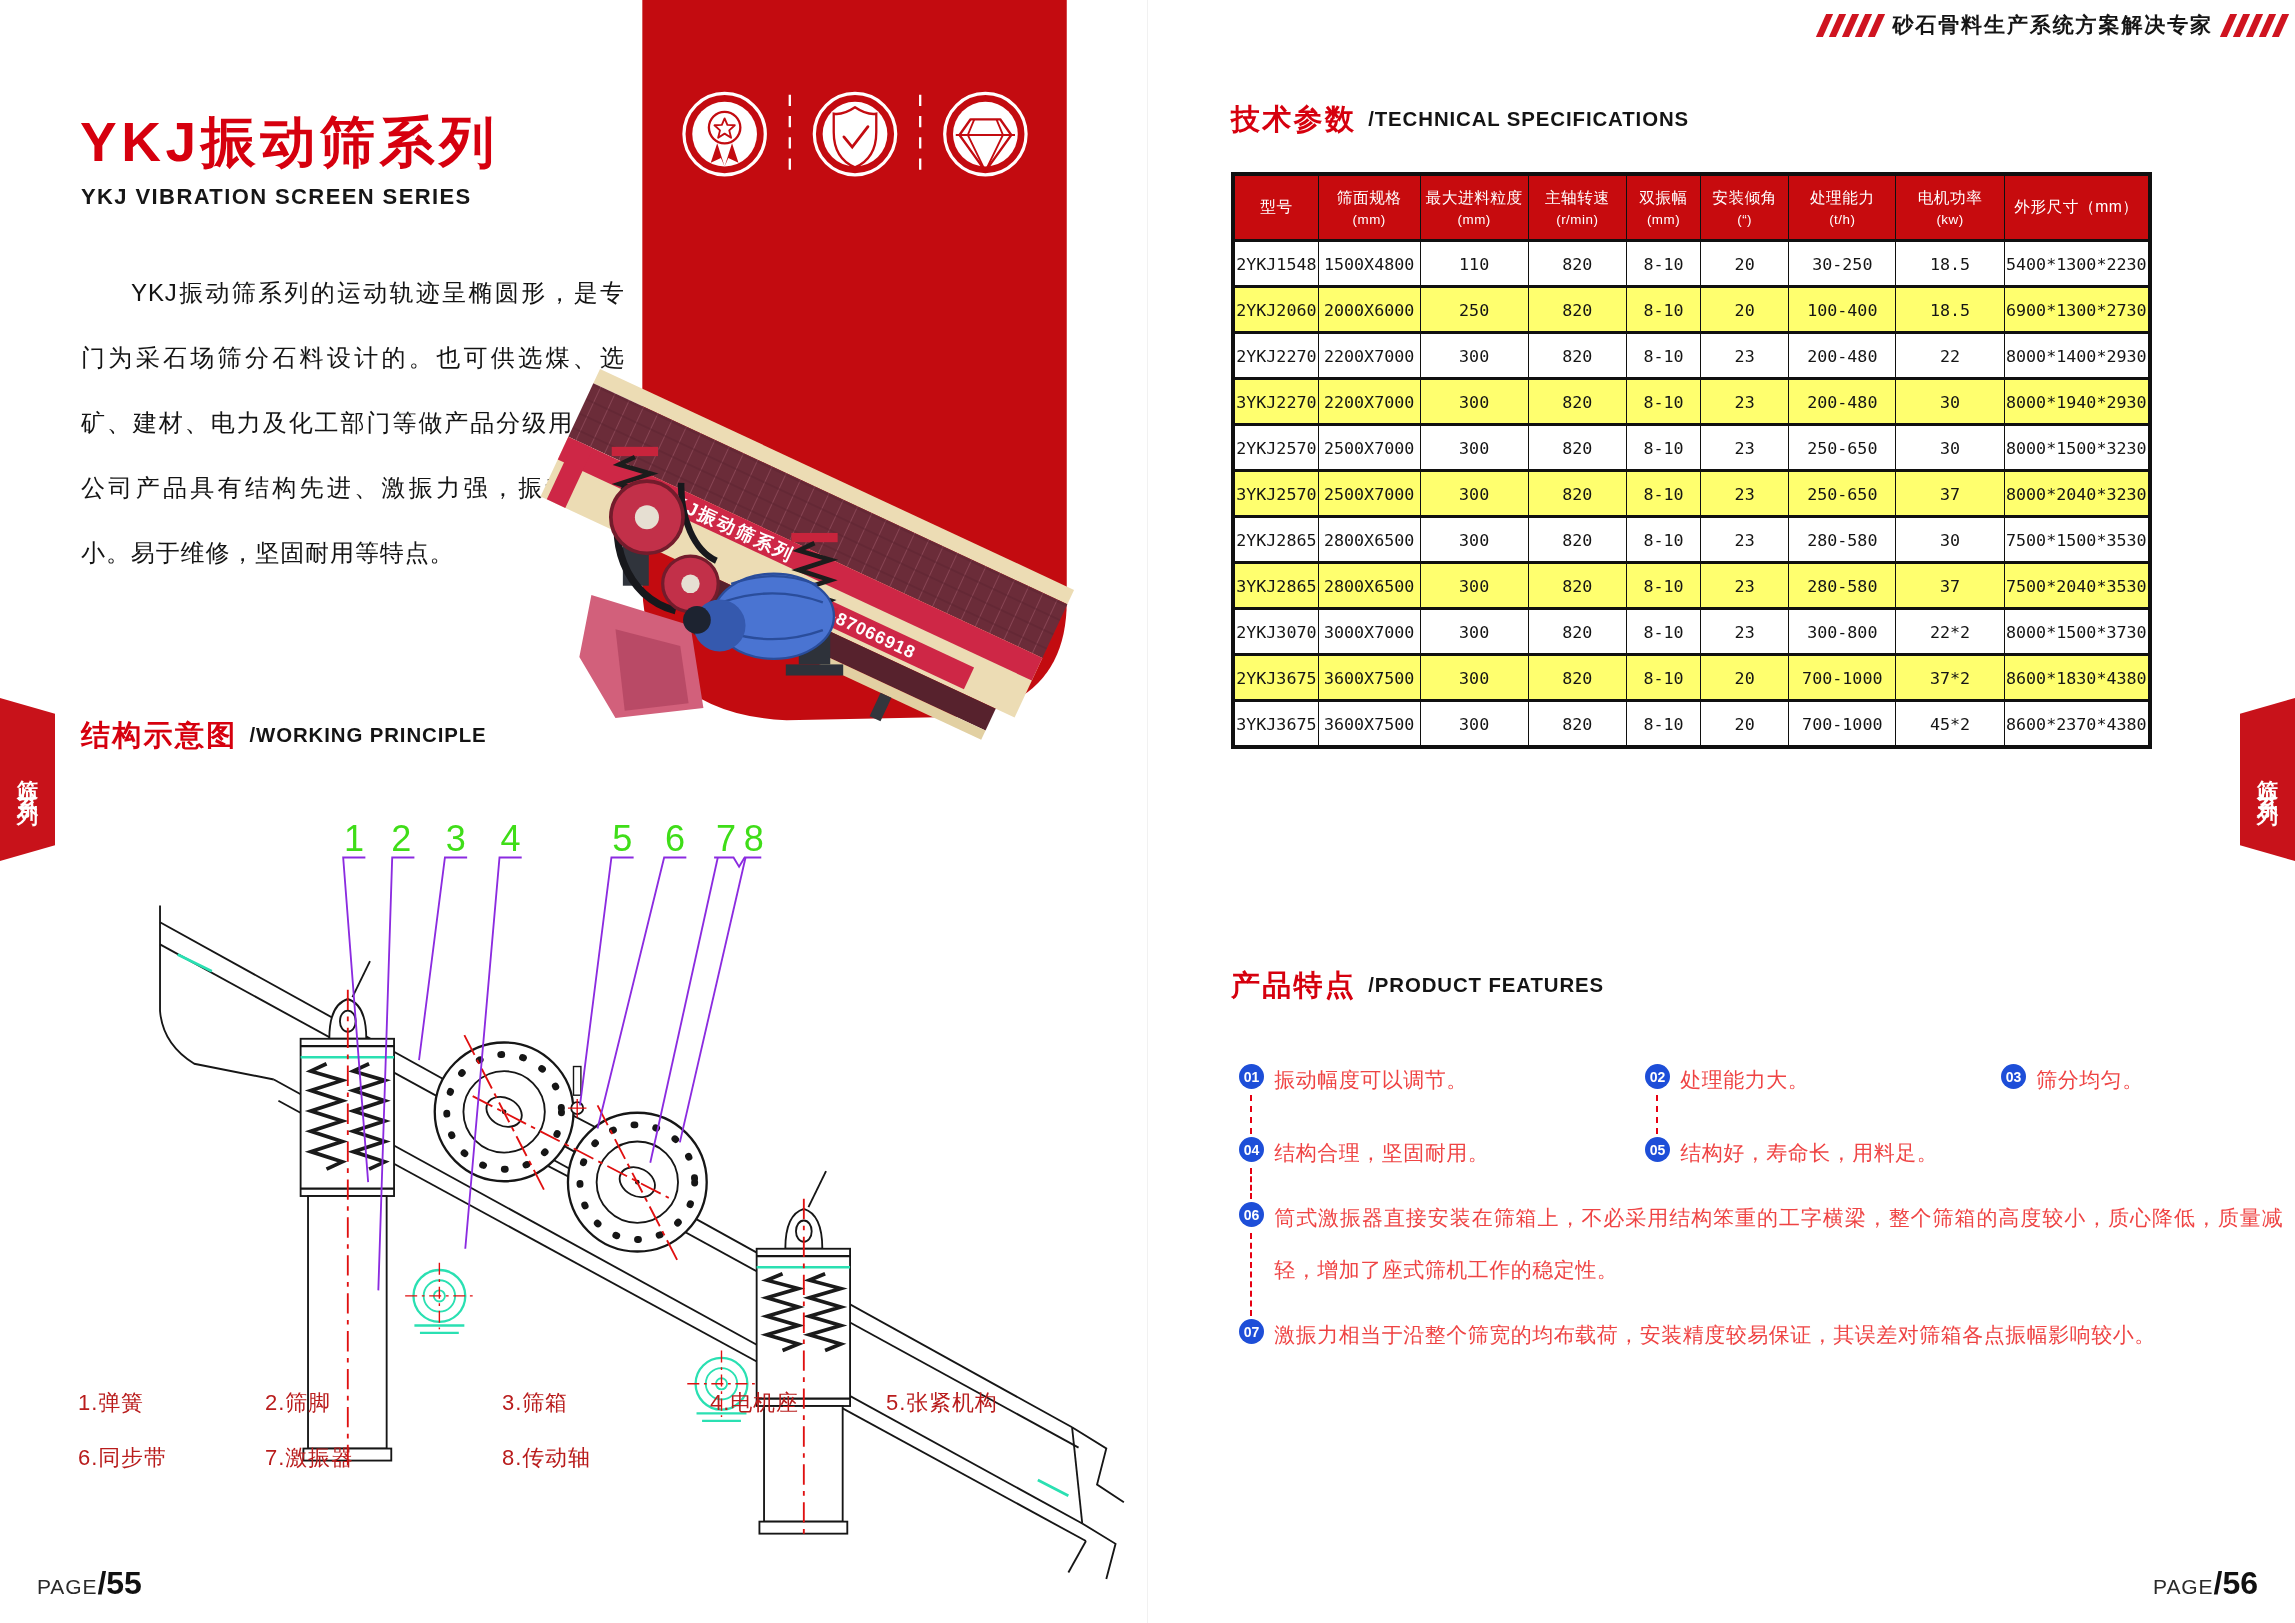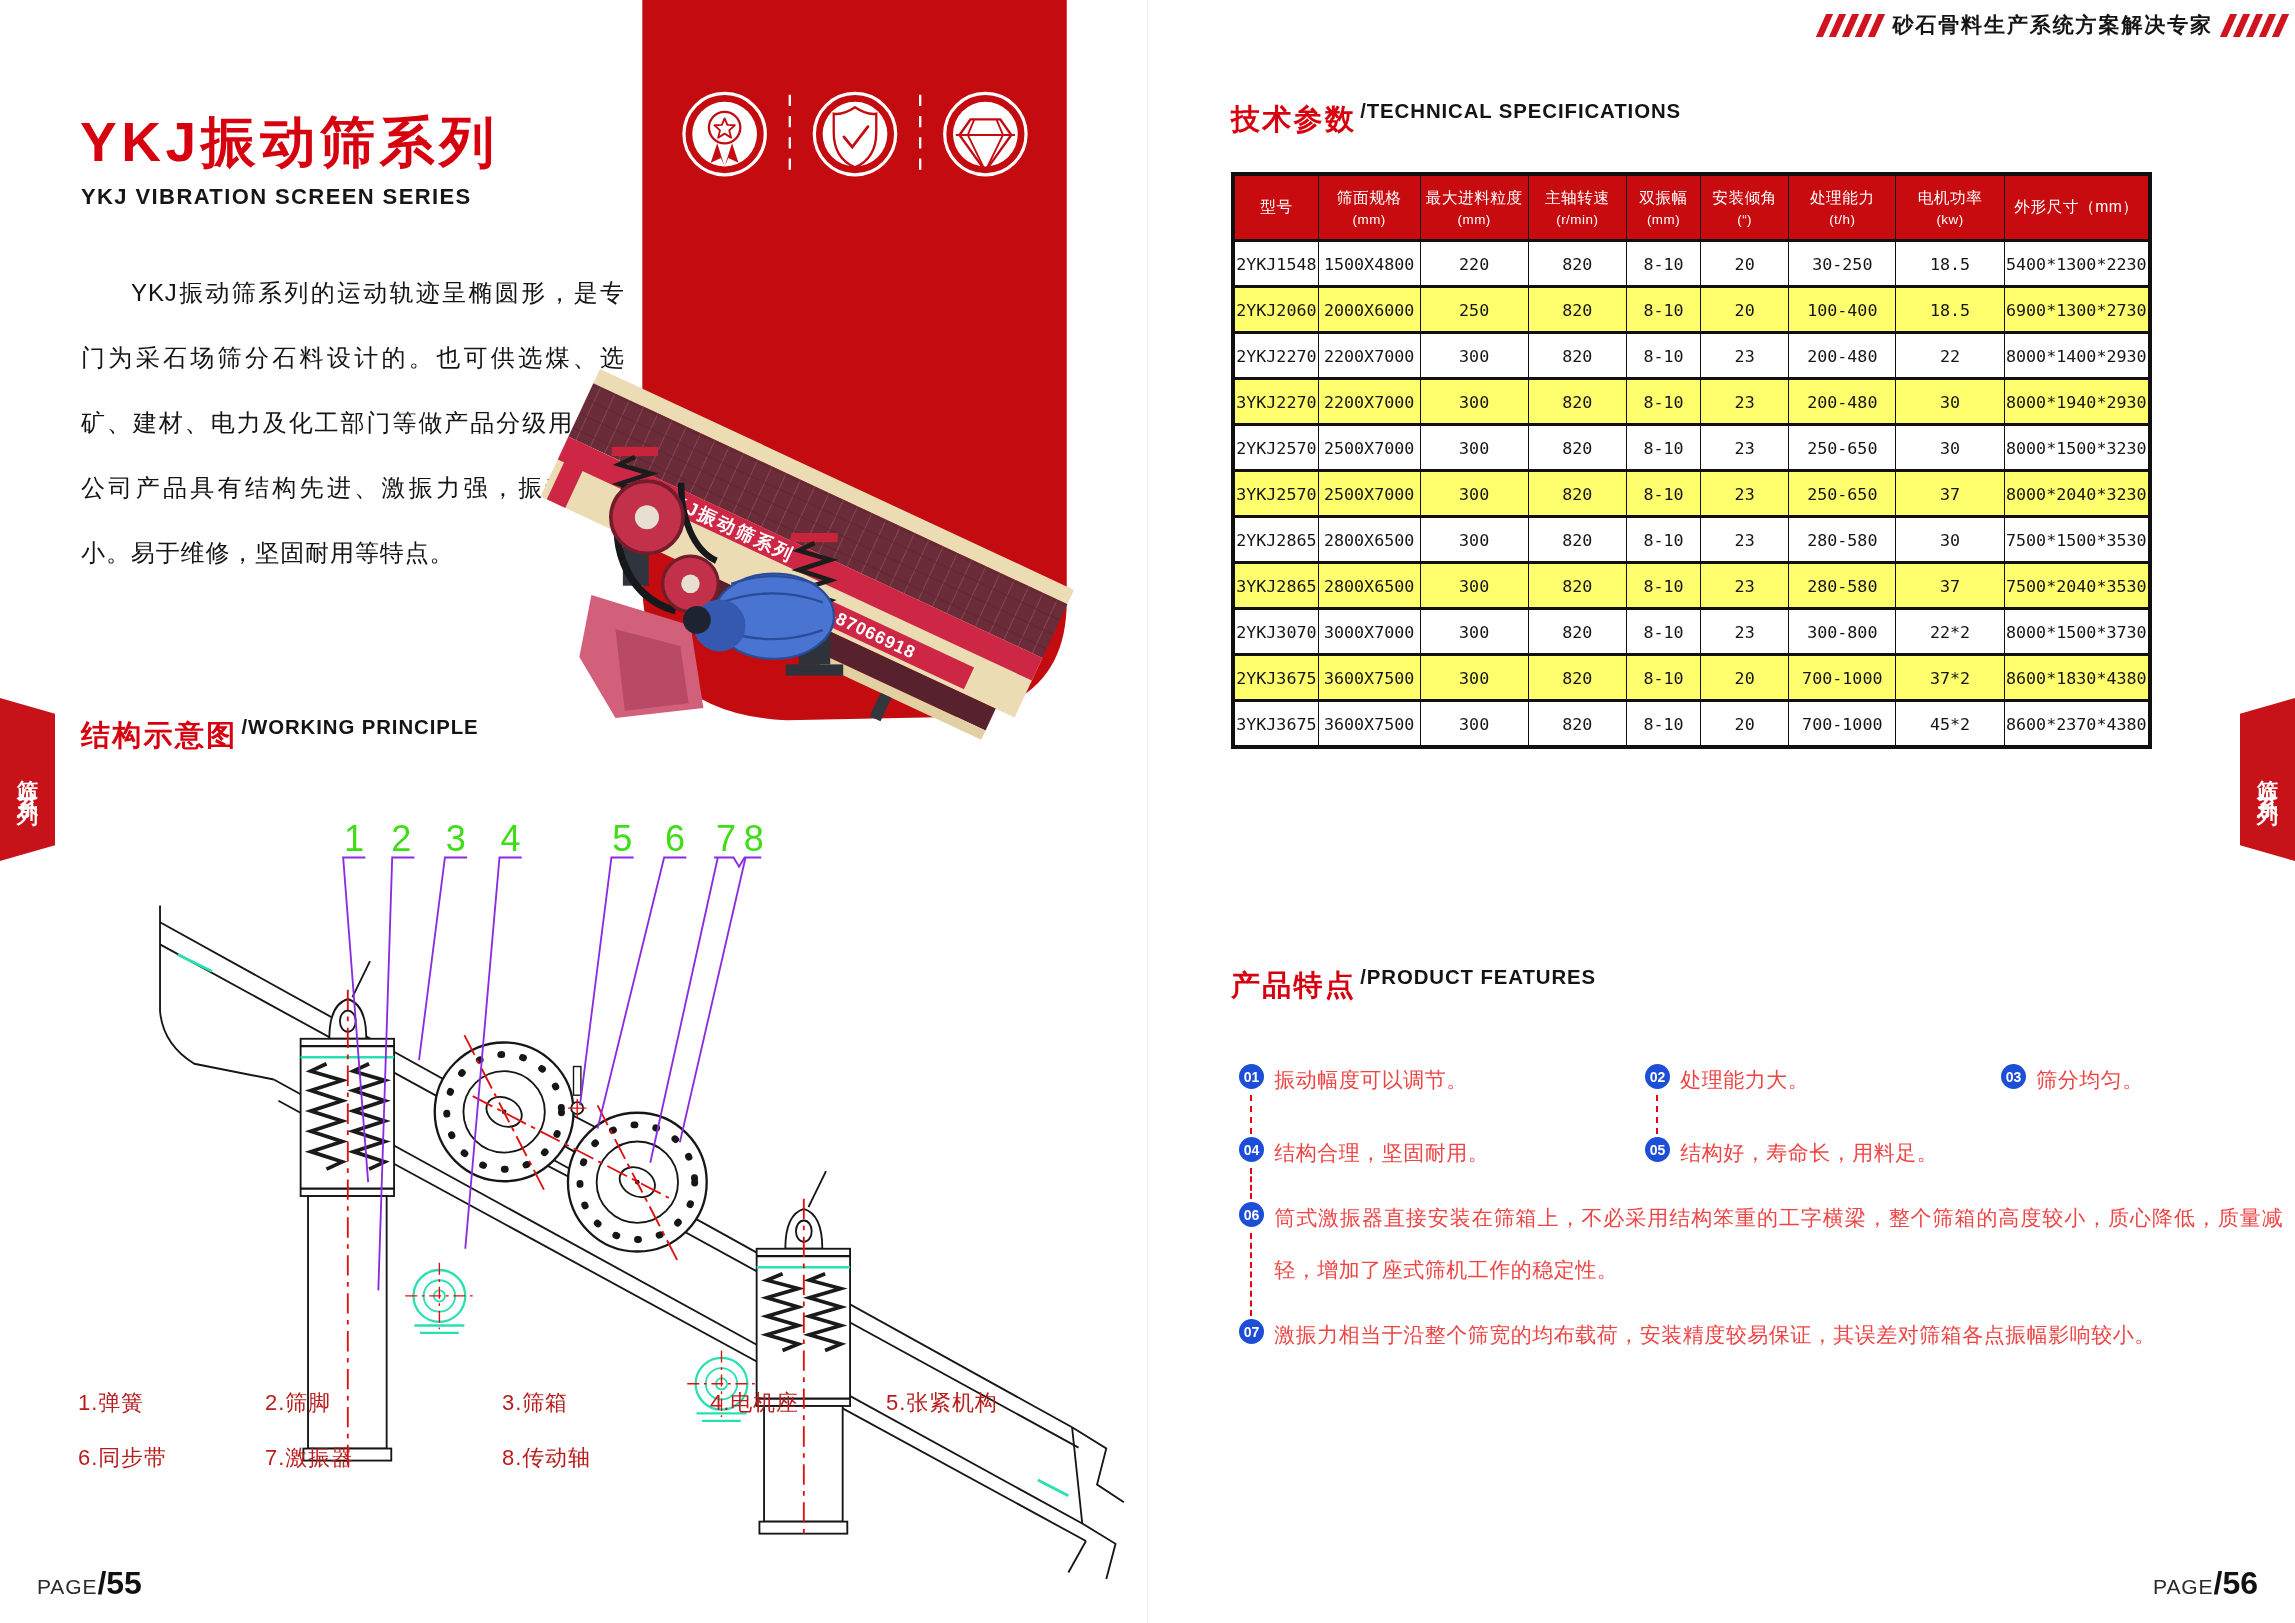--- a/index.html
+++ b/index.html
@@ -19,21 +19,21 @@
   .tab-right{right:0;top:698px;clip-path:polygon(0 9.6%,100% 0,100% 100%,0 90.4%)}
   .side-tab span{writing-mode:vertical-rl;text-orientation:upright;color:#fff;font-size:21px;
        font-weight:bold;letter-spacing:8.3px}
 
   
   .title-cn{left:80px;top:106px;font-size:55px;font-weight:900;color:#d6000e;letter-spacing:4.6px}
   .title-en{left:81px;top:184px;font-size:22px;font-weight:bold;color:#161616;letter-spacing:1.4px}
   .intro{left:81px;top:260px;width:544px;font-size:24px;line-height:65px;letter-spacing:0.9px;
        text-align:justify;text-indent:50px;color:#141414}
 
-  .sec-head{display:flex;align-items:flex-start;gap:4px}
+  .sec-head{display:flex;align-items:center;gap:12px}
   .h-cn{font-size:29px;font-weight:900;color:#d6000e;letter-spacing:2.3px}
   .h-en{font-size:20.4px;font-weight:bold;color:#141414;letter-spacing:0.9px;padding-bottom:1.9px}
   .wp-head{left:81px;top:716px}
   .specs-head{left:1231px;top:100px}
   .features-head{left:1231px;top:966px}
 
   
   .legend-item{position:absolute;font-size:22px;color:#b91c1c;letter-spacing:0.9px}
 
   
@@ -354,21 +354,21 @@
         <th>安装倾角<span class="h-unit">(“)</span></th>
         <th>处理能力<span class="h-unit">(t/h)</span></th>
         <th>电机功率<span class="h-unit">(kw)</span></th>
         <th>外形尺寸（mm）</th>
       </tr>
     </thead>
   <tbody>
       <tr>
         <td>2YKJ1548</td>
         <td>1500X4800</td>
-        <td>220</td>
+        <td>110</td>
         <td>820</td>
         <td>8-10</td>
         <td>20</td>
         <td>30-250</td>
         <td>18.5</td>
         <td>5400*1300*2230</td>
       </tr>
       <tr class="yellow">
         <td>2YKJ2060</td>
         <td>2000X6000</td>

